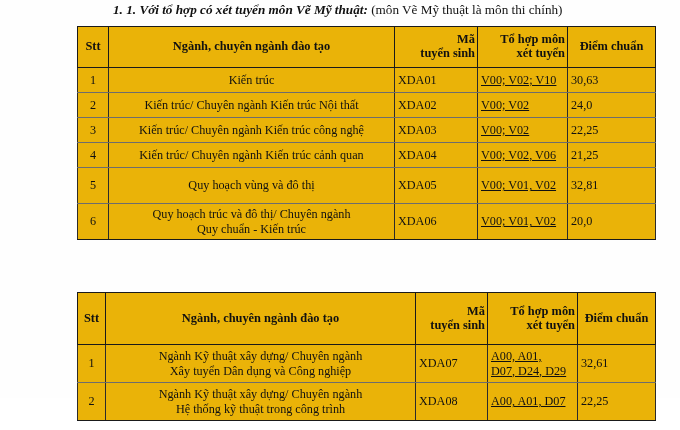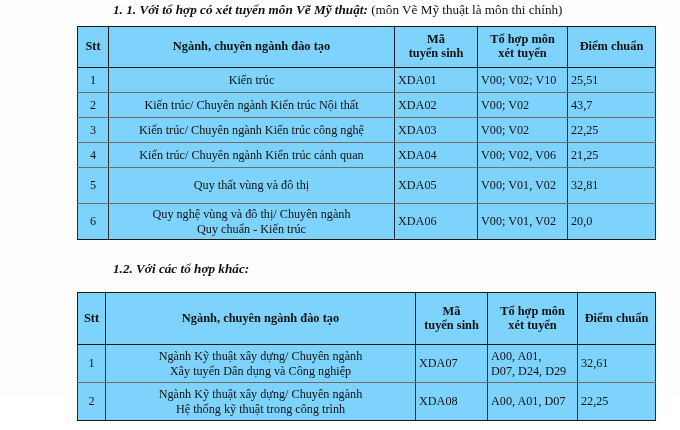--- a/index.html
+++ b/index.html
@@ -48,21 +48,21 @@
     position: absolute;
     left: 113px;
     top: 262px;
   }
 
   
   table.adm {
     position: absolute;
     border-collapse: collapse;
     table-layout: fixed;
-    background: #7dd3fc;
+    background: #eab308;
   }
   table.adm, table.adm th, table.adm td {
     border: 1px solid #2b2b2b;
   }
   table.adm {
     border: 1.6px solid #1a1a1a;
   }
   table.adm th {
     font-weight: bold;
     font-size: 12.4px;
@@ -119,24 +119,26 @@
   #table-2 thead th { height: 45px; }
   #table-2 tbody tr { height: 38px; }
 
   .nm-line {
     display: block;
     white-space: nowrap;
   }
   .cb-line {
     display: block;
     white-space: nowrap;
+    text-decoration: underline;
   }
   .hd-line {
     display: block;
     white-space: nowrap;
+    text-align: right;
   }
 
   
   table.adm tbody td {
     border-top-color: #6d6d6d;
     border-bottom-color: #6d6d6d;
   }
   table.adm tbody tr:last-child td {
     border-bottom-color: #1a1a1a;
   }
@@ -179,32 +181,32 @@
     <tbody>
       <tr>
         <td class="c-stt">1</td>
         <td class="c-name">
           <span class="nm-line">Kiến trúc</span>
         </td>
         <td class="c-code">XDA01</td>
         <td class="c-comb">
           <span class="cb-line">V00; V02; V10</span>
         </td>
-        <td class="c-score">25,51</td>
+        <td class="c-score">30,63</td>
       </tr>
       <tr>
         <td class="c-stt">2</td>
         <td class="c-name">
           <span class="nm-line">Kiến trúc/ Chuyên ngành Kiến trúc Nội thất</span>
         </td>
         <td class="c-code">XDA02</td>
         <td class="c-comb">
           <span class="cb-line">V00; V02</span>
         </td>
-        <td class="c-score">43,7</td>
+        <td class="c-score">24,0</td>
       </tr>
       <tr>
         <td class="c-stt">3</td>
         <td class="c-name">
           <span class="nm-line">Kiến trúc/ Chuyên ngành Kiến trúc công nghệ</span>
         </td>
         <td class="c-code">XDA03</td>
         <td class="c-comb">
           <span class="cb-line">V00; V02</span>
         </td>
@@ -217,46 +219,43 @@
         </td>
         <td class="c-code">XDA04</td>
         <td class="c-comb">
           <span class="cb-line">V00; V02, V06</span>
         </td>
         <td class="c-score">21,25</td>
       </tr>
       <tr class="tall">
         <td class="c-stt">5</td>
         <td class="c-name">
-          <span class="nm-line">Quy thất vùng và đô thị</span>
+          <span class="nm-line">Quy hoạch vùng và đô thị</span>
         </td>
         <td class="c-code">XDA05</td>
         <td class="c-comb">
           <span class="cb-line">V00; V01, V02</span>
         </td>
         <td class="c-score">32,81</td>
       </tr>
       <tr class="tall">
         <td class="c-stt">6</td>
         <td class="c-name">
-          <span class="nm-line">Quy nghệ vùng và đô thị/ Chuyên ngành</span>
+          <span class="nm-line">Quy hoạch trúc và đô thị/ Chuyên ngành</span>
           <span class="nm-line">Quy chuẩn - Kiến trúc</span>
         </td>
         <td class="c-code">XDA06</td>
         <td class="c-comb">
           <span class="cb-line">V00; V01, V02</span>
         </td>
         <td class="c-score">20,0</td>
       </tr>
     </tbody>
   </table>
 
-  <div class="heading" id="heading-2">
-    <span class="ital">1.2. Với các tổ hợp khác:</span><span class="reg"></span>
-  </div>
 
   <table class="adm" id="table-2">
     <colgroup>
       <col class="w-stt">
         <col class="w-name">
         <col class="w-code">
         <col class="w-comb">
         <col class="w-score">
     </colgroup>
     <thead>

